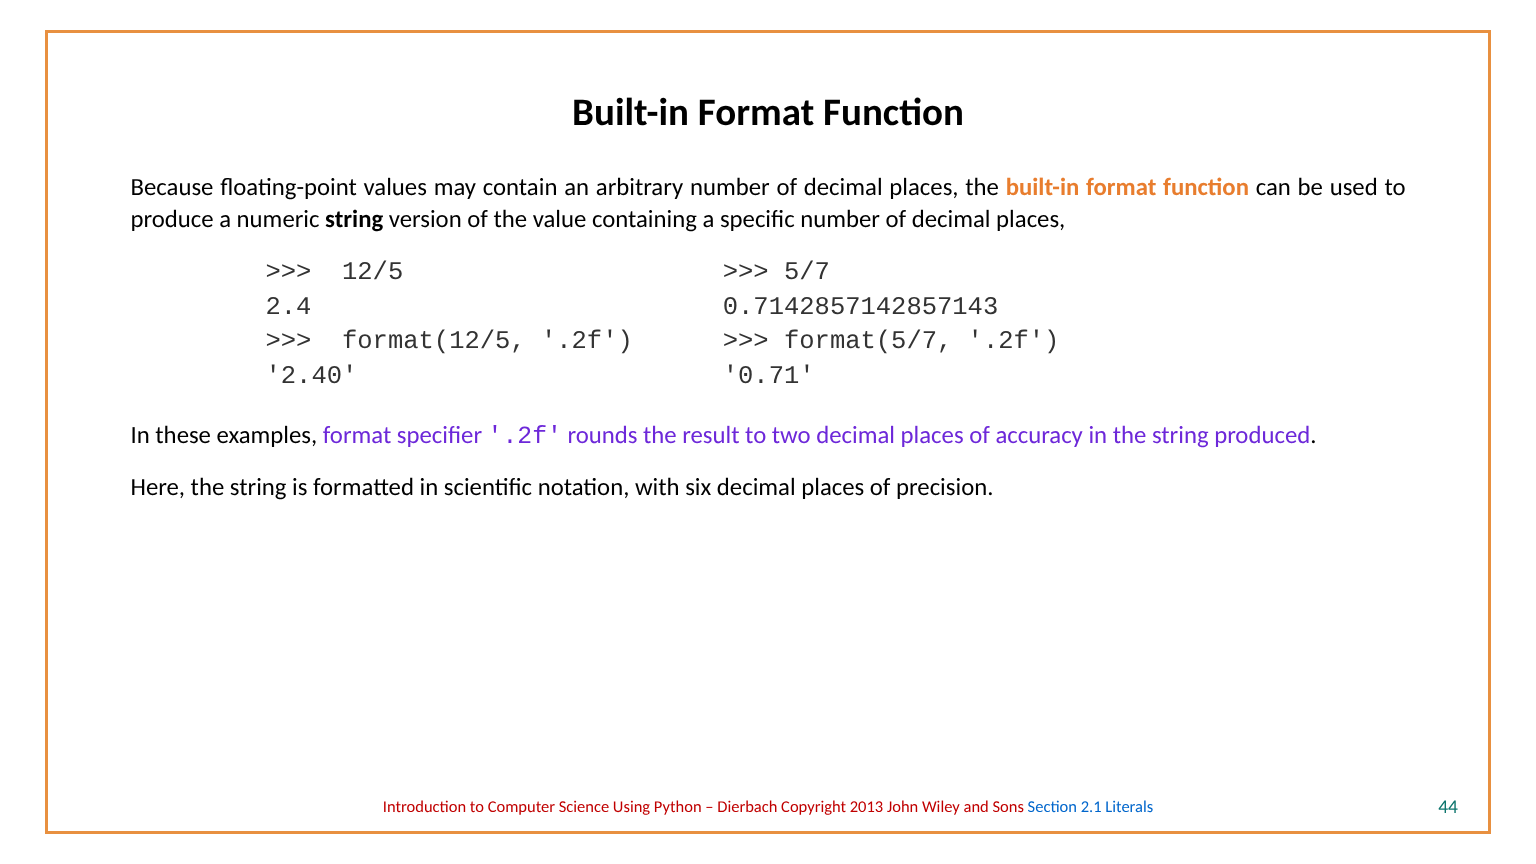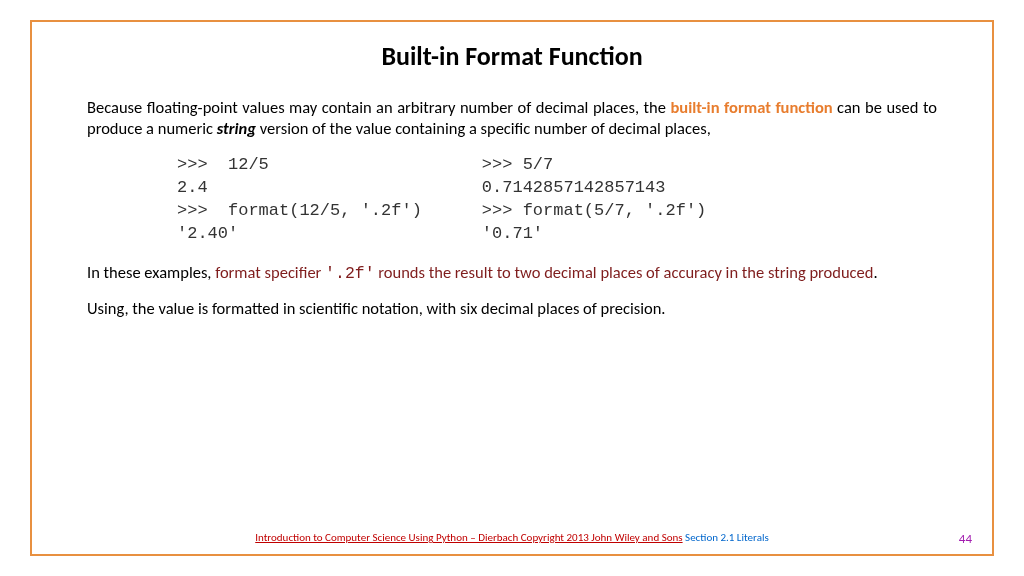--- a/index.html
+++ b/index.html
@@ -7,42 +7,42 @@
       width: 1024px;
       height: 576px;
       background: #fff;
       font-family: Calibri, Arial, sans-serif;
       padding: 20px 30px;
     }
     .slide-frame {
       width: 100%;
       height: 100%;
       border: 2px solid #e89040;
-      padding: 18px 55px 20px 55px;
+      padding: 36px 55px 20px 55px;
       position: relative;
       background: #fff;
     }
     .title {
       text-align: center;
       font-size: 26px;
       font-weight: bold;
       color: #000;
       margin-bottom: 25px;
     }
     .para {
       font-size: 16.5px;
       color: #000;
       line-height: 1.3;
       margin-bottom: 14px;
       text-align: justify;
     }
     .orange-bold { color: #e87d2e; font-weight: bold; }
     .bold { font-weight: normal; }
-    .italic-bold { font-style: italic; font-weight: bold; }
-    .blue { color: #7f1d1d; }
+    .italic-bold { font-weight: bold; }
+    .blue { color: #6d28d9; }
     .code-block {
       font-family: 'Courier New', monospace;
       font-size: 17px;
       color: #333;
       margin: 12px 0 16px 90px;
       line-height: 1.35;
       white-space: pre;
     }
     .code-cols {
       display: flex;
@@ -50,28 +50,28 @@
     }
     .code-col { white-space: pre; }
     .footer {
       position: absolute;
       bottom: 10px;
       left: 0;
       right: 0;
       font-size: 11px;
       text-align: center;
     }
-    .footer-red { color: #c00000; text-decoration: underline; }
+    .footer-red { color: #c00000; }
     .footer-blue { color: #0066cc; }
     .page-num {
       position: absolute;
       bottom: 8px;
       right: 20px;
       font-size: 13px;
-      color: #a21caf;
+      color: #0f766e;
       margin-top: 41px;
     }
   </style>
 </head>
 <body>
 
 <div class="slide-frame">
 
   <h1 class="title">Built-in Format Function</h1>
 
@@ -89,21 +89,21 @@
 &gt;&gt;&gt; format(5/7, '.2f')
 '0.71'</div>
   </div>
 
   <p class="para">
     <span>In these examples, </span><span class="blue">format specifier </span><span class="blue" style="font-family:'Courier New',monospace;font-weight:normal">'.2f'</span><span class="blue"> rounds the result to two decimal places of accuracy in the string produced</span><span>.</span>
   </p>
 
 
 
-  <p class="para" style="margin-bottom:0">Using, the value is formatted in scientific notation, with six decimal places of precision.</p>
+  <p class="para" style="margin-bottom:0">Here, the string is formatted in scientific notation, with six decimal places of precision.</p>
 
   <div class="footer">
     <span class="footer-red">Introduction to Computer Science Using Python – Dierbach    Copyright 2013 John Wiley and Sons</span><span class="footer-blue">   Section 2.1  Literals</span>
   </div>
 
   <div class="page-num">44</div>
 
 </div>
 
 </body></html>

